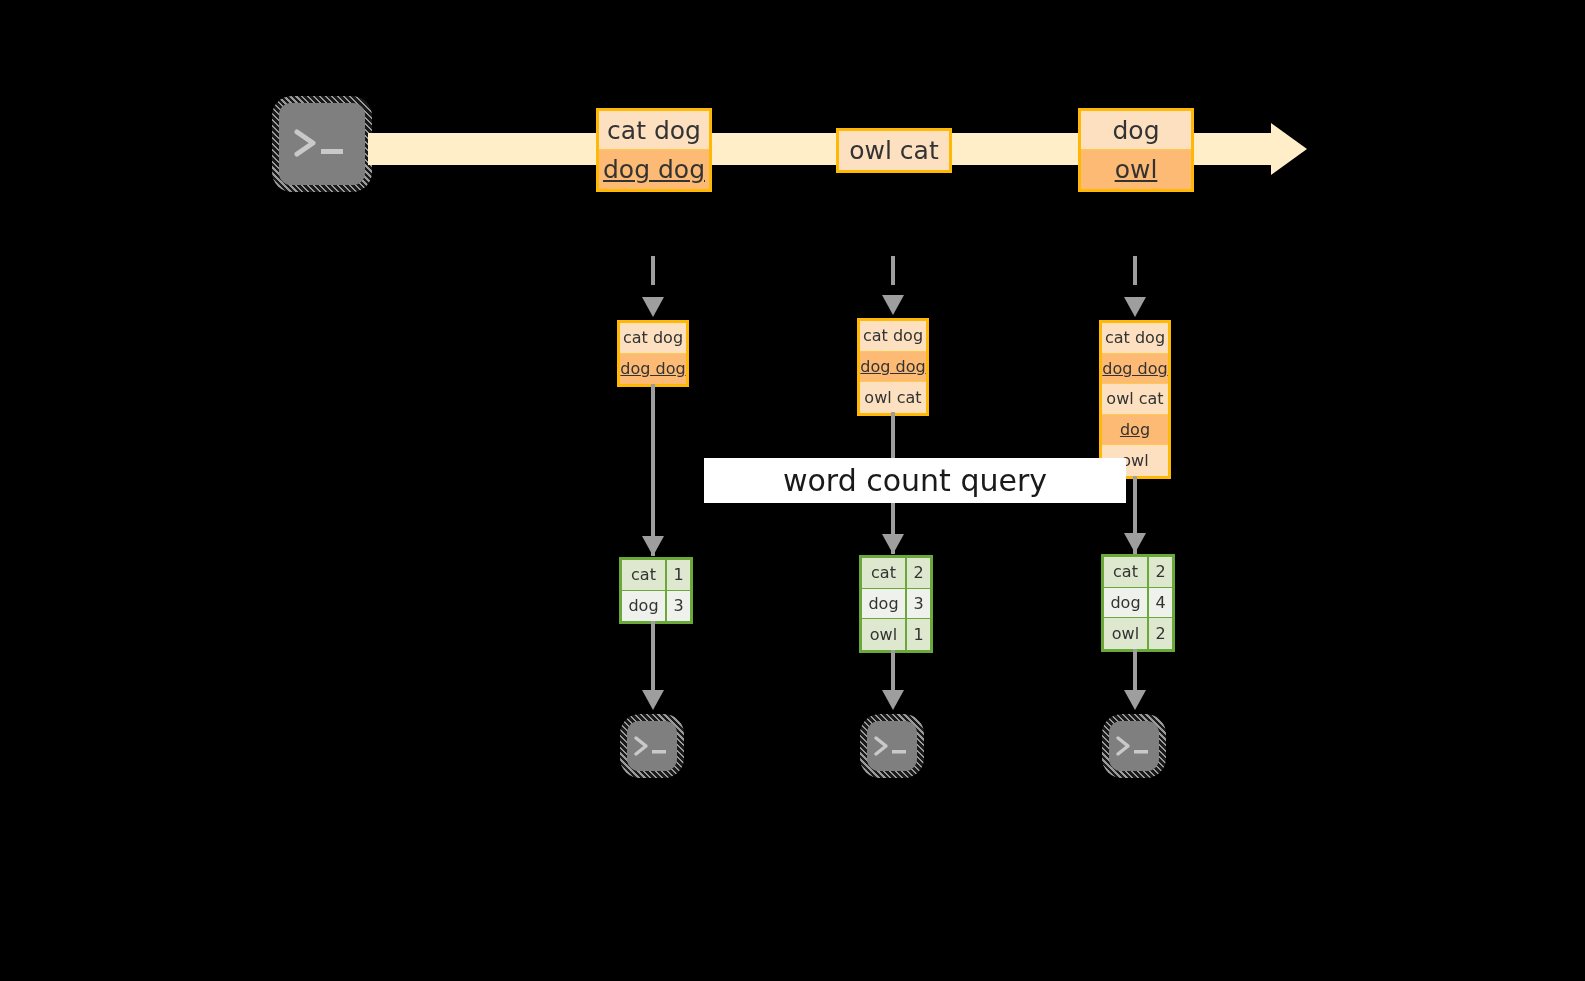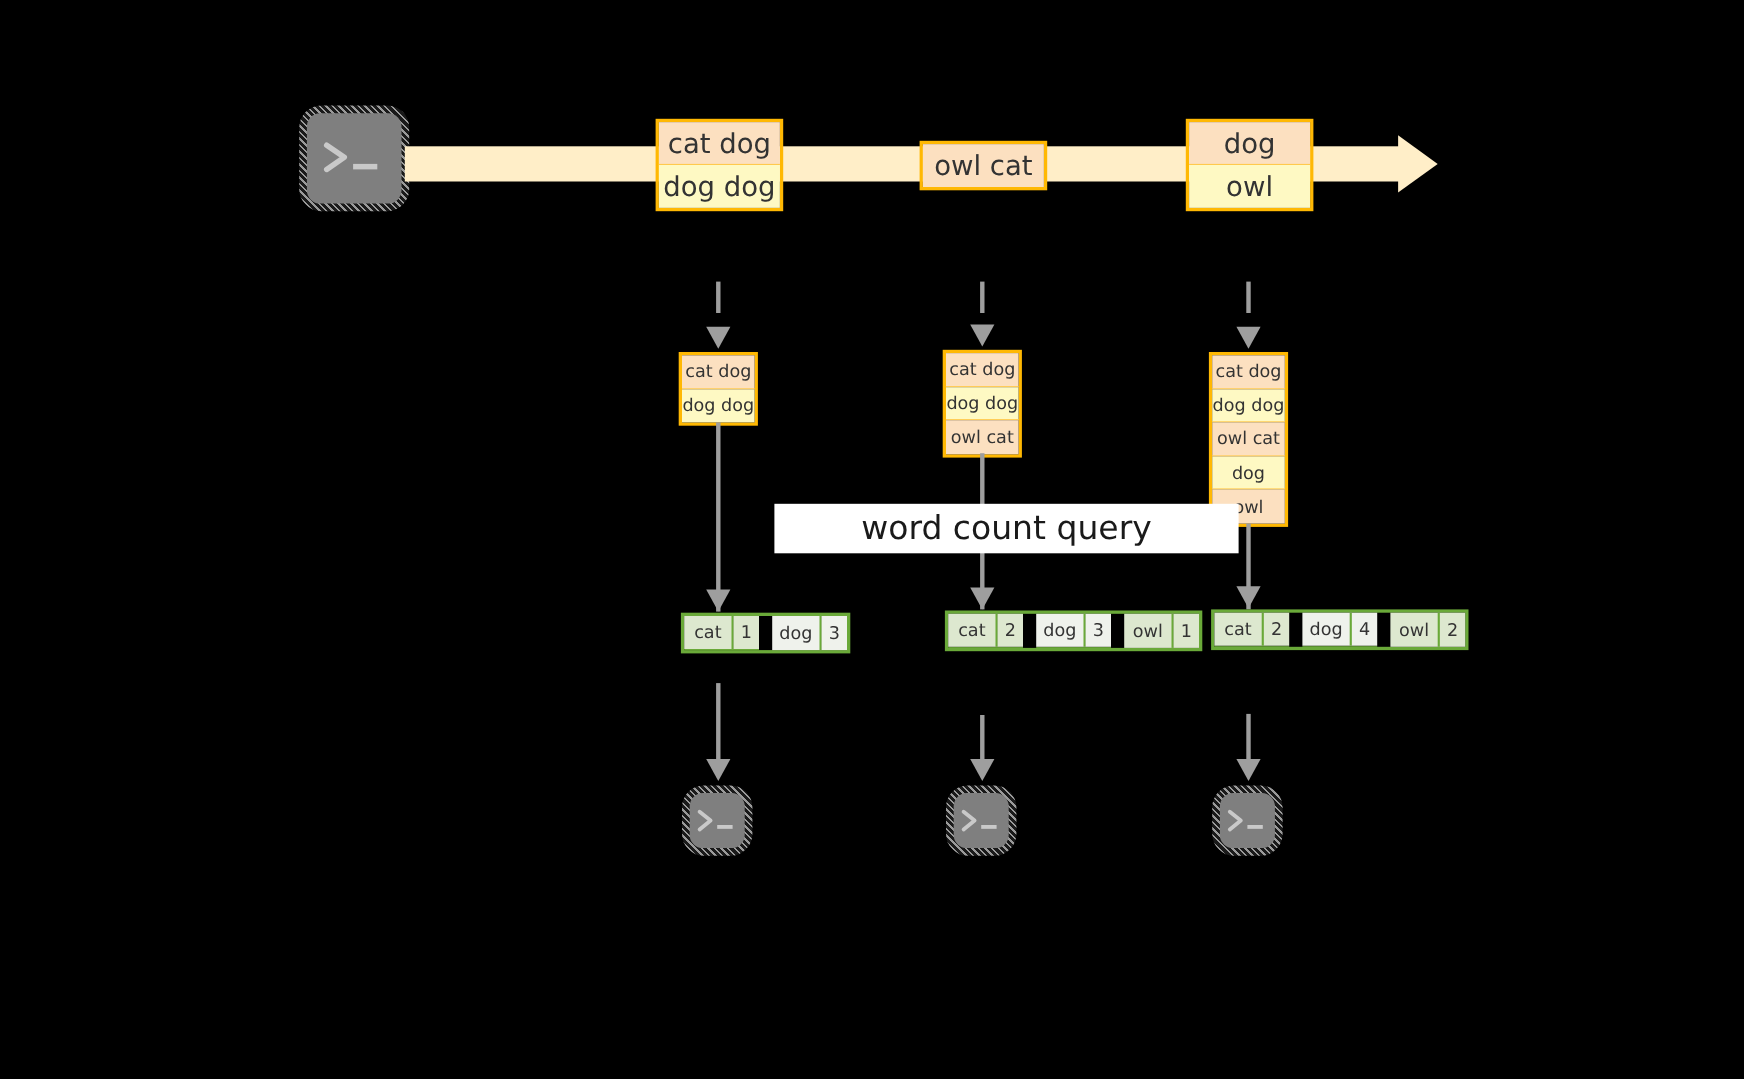--- a/index.html
+++ b/index.html
@@ -82,33 +82,32 @@
     box-sizing: border-box;
     display: flex;
     align-items: center;
     justify-content: center;
     color: #333333;
     white-space: nowrap;
     border-bottom: 1px solid #ffc94d;
   }
   .obox .row:last-child { border-bottom: none; }
   .obox .row.dark  { background: #fce0c0; }
-  .obox .row.light { background: #fef9c3; }
+  .obox .row.light { background: #fdba74; text-decoration: underline; }
 
   .obox.big .row  { height: 39px; font-size: 25px; }
   .obox.small .row{ height: 30.5px; font-size: 16px; }
 
   
   .gtable {
     position: absolute;
     box-sizing: border-box;
     border: 3px solid #6aa939;
     display: flex;
-    flex-direction: row;
-    gap: 12px;
+    flex-direction: column;
   }
   .gtable .grow {
     display: flex;
     height: 30.5px;
     box-sizing: border-box;
     border-bottom: 1px solid #6aa939;
   }
   .gtable .grow:last-child { border-bottom: none; }
   .gtable .grow .c {
     box-sizing: border-box;

